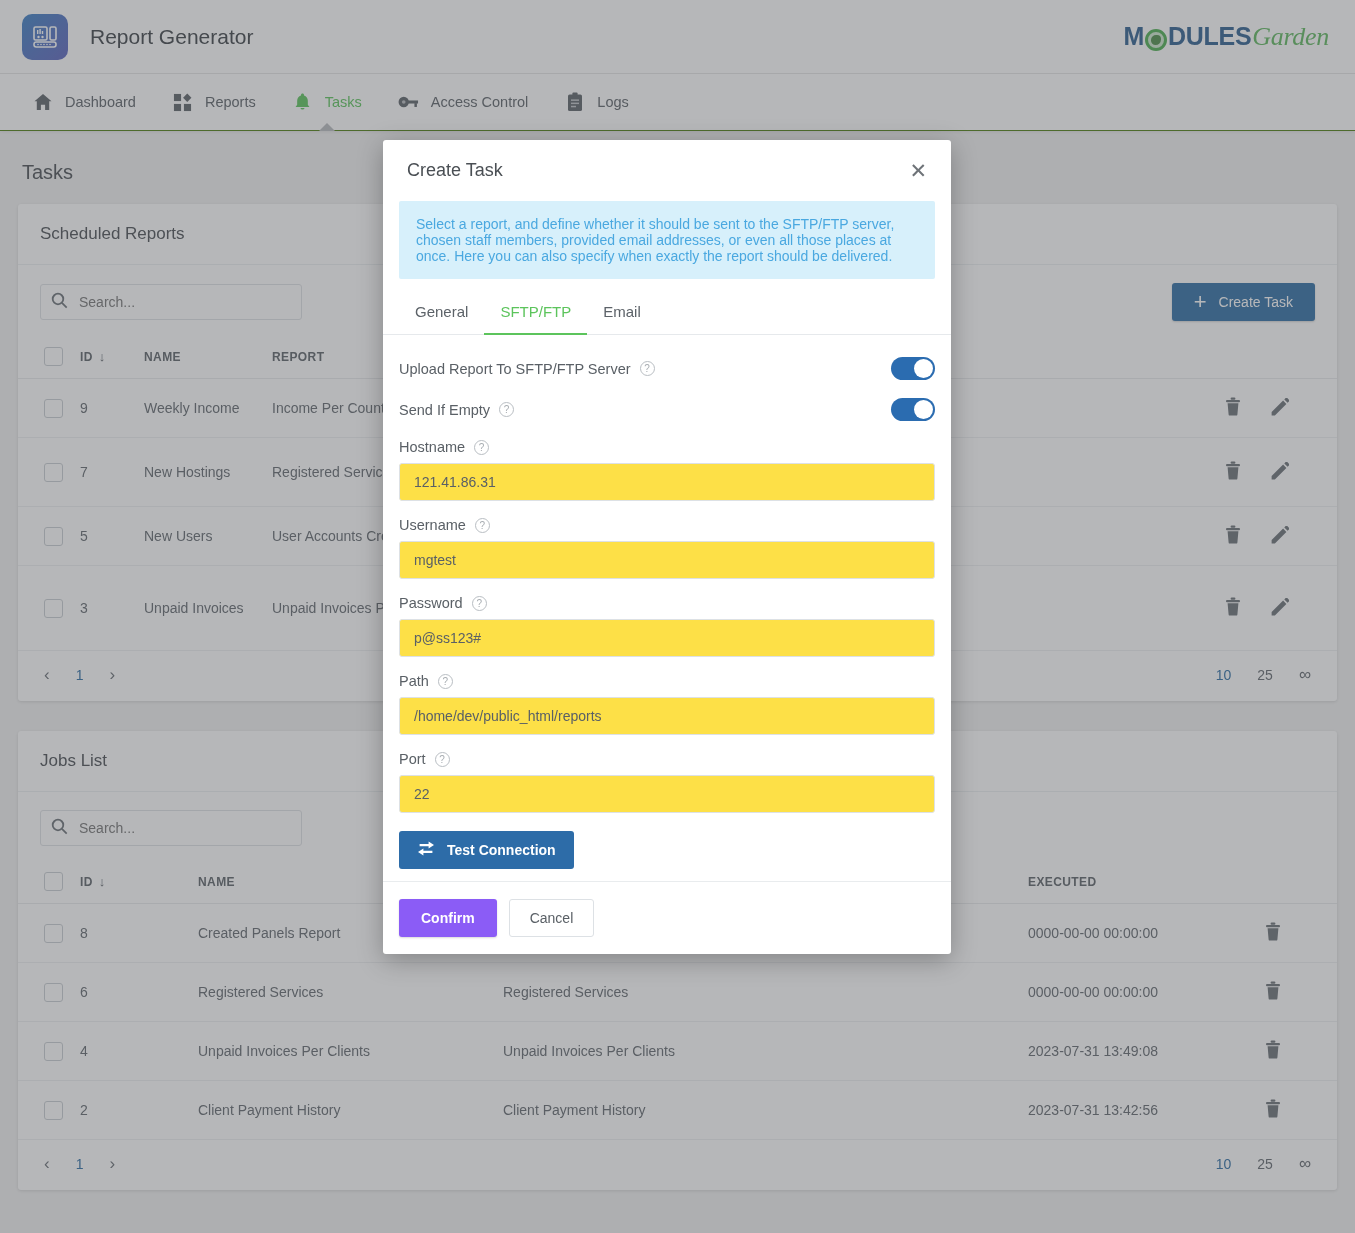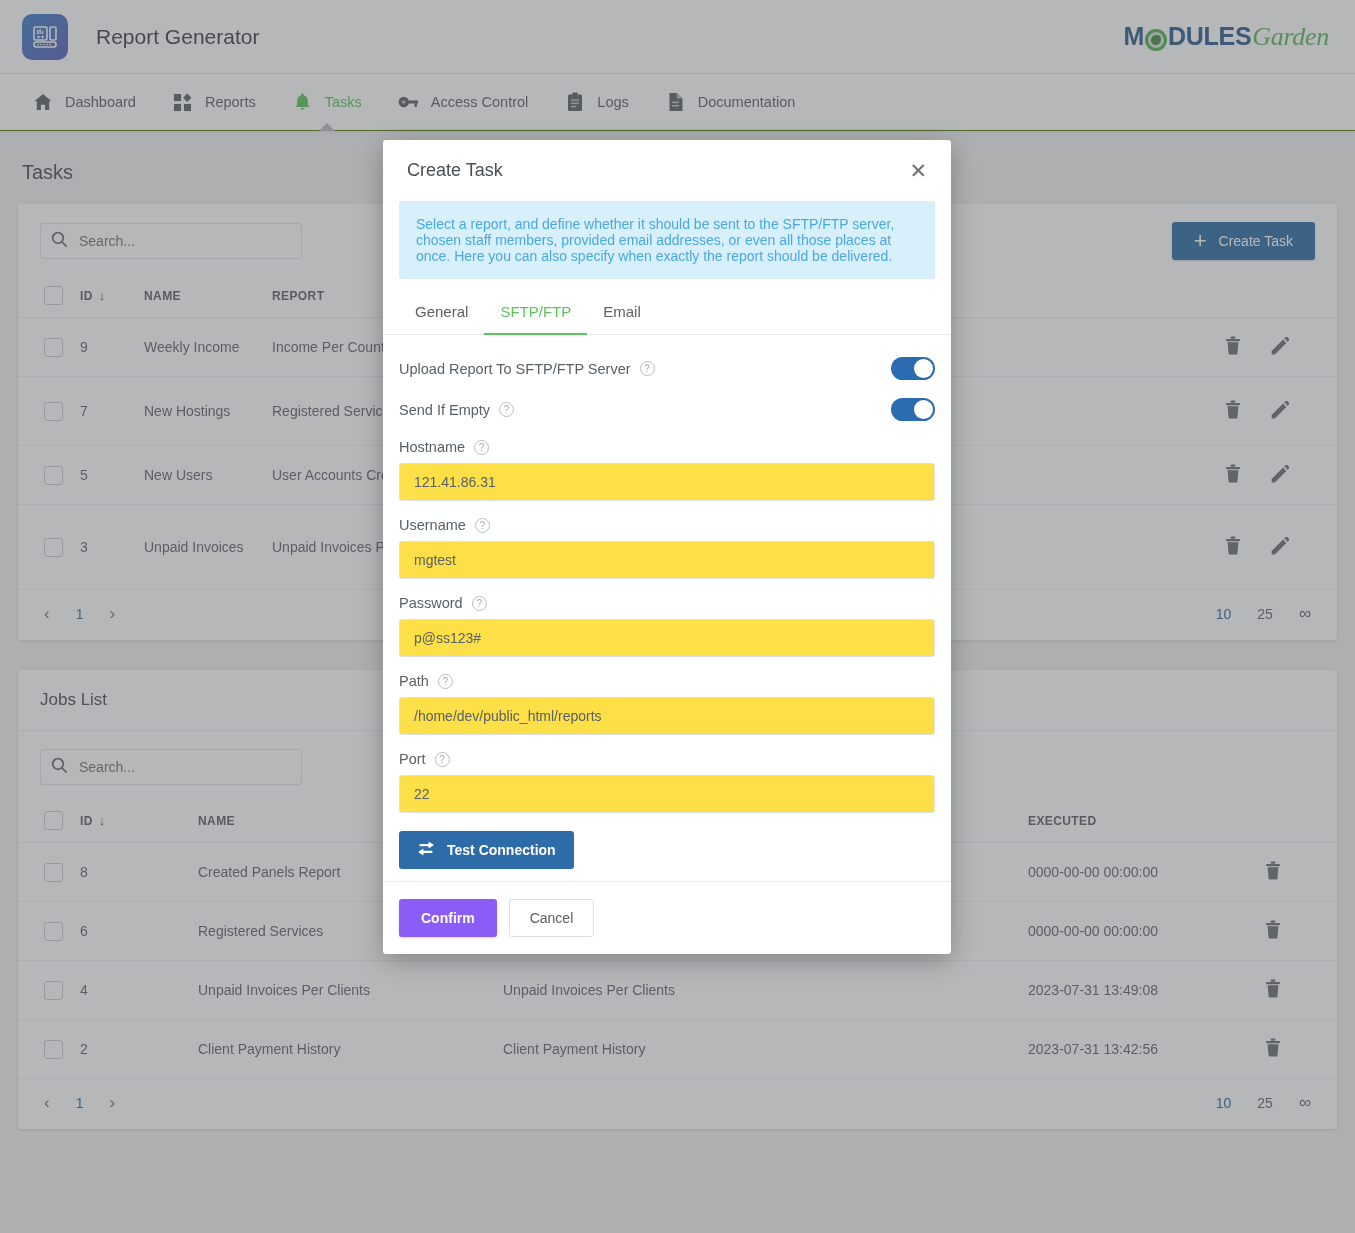--- a/index.html
+++ b/index.html
@@ -26,21 +26,21 @@
     border-bottom:1px solid #e6e6e6;
     position:relative;
   }
   .app-icon {
     width:46px; height:46px; border-radius:10px;
     background:linear-gradient(135deg,#3a7fc4 0%,#4f6fc0 55%,#5b63bd 100%);
     display:flex; align-items:center; justify-content:center;
     flex:0 0 auto;
   }
   .app-title {
-    font-size:21px; color:#3d4247; margin-left:28px; font-weight:400;
+    font-size:21px; color:#3d4247; margin-left:22px; font-weight:400;
   }
   .brand-logo {
     position:absolute; right:26px; top:50%; transform:translateY(-50%);
     display:flex; align-items:center;
     font-size:25px; font-weight:700; letter-spacing:-0.3px;
   }
   .brand-modules { color:#2e5f8f; }
   .brand-garden { color:#5fb85f; font-weight:400; font-style:italic;
                   font-family:"Liberation Serif", serif; font-size:26px; margin-left:1px;}
   .globe {
@@ -291,37 +291,27 @@
         <svg width="16" height="20" viewBox="0 0 16 20" fill="#5c6268">
           <rect x="1" y="2.6" width="14" height="16.4" rx="1.6"></rect>
           <rect x="5.4" y="0.6" width="5.2" height="3.6" rx="1" fill="#5c6268"></rect>
           <rect x="4" y="7.4" width="8" height="1.5" fill="#c0c3c6"></rect>
           <rect x="4" y="10.6" width="8" height="1.5" fill="#c0c3c6"></rect>
           <rect x="4" y="13.8" width="5" height="1.5" fill="#c0c3c6"></rect>
         </svg>
       </span>
       <span>Logs</span>
     </div>
-    <div class="nav-item">
-      <span class="nav-ico">
-        <svg width="16" height="20" viewBox="0 0 16 20" fill="#5c6268">
-          <path d="M1.5 1h7.2l5.8 5.6V19H1.5z"></path>
-          <path d="M8.7 1v5.6h5.8z" fill="#b9bcbf"></path>
-          <rect x="4" y="9.6" width="7" height="1.5" fill="#c8cbce"></rect>
-          <rect x="4" y="13" width="7" height="1.5" fill="#c8cbce"></rect>
-        </svg>
-      </span>
-      <span>Documentation</span>
-    </div>
   </div>
 
   <div class="content">
     <div class="page-title">Tasks</div>
 
     <div class="card">
+      <div class="card-head">Scheduled Reports</div>
       <div class="card-tools">
         <div class="search-box">
           <span>
             <svg width="17" height="17" viewBox="0 0 18 18" fill="none" stroke="#6a7076" stroke-width="1.9">
               <circle cx="7.4" cy="7.4" r="5.6"></circle>
                 <line x1="11.6" y1="11.6" x2="16.6" y2="16.6"></line>
             </svg>
           </span>
           <input placeholder="Search..." style="">
         </div>

